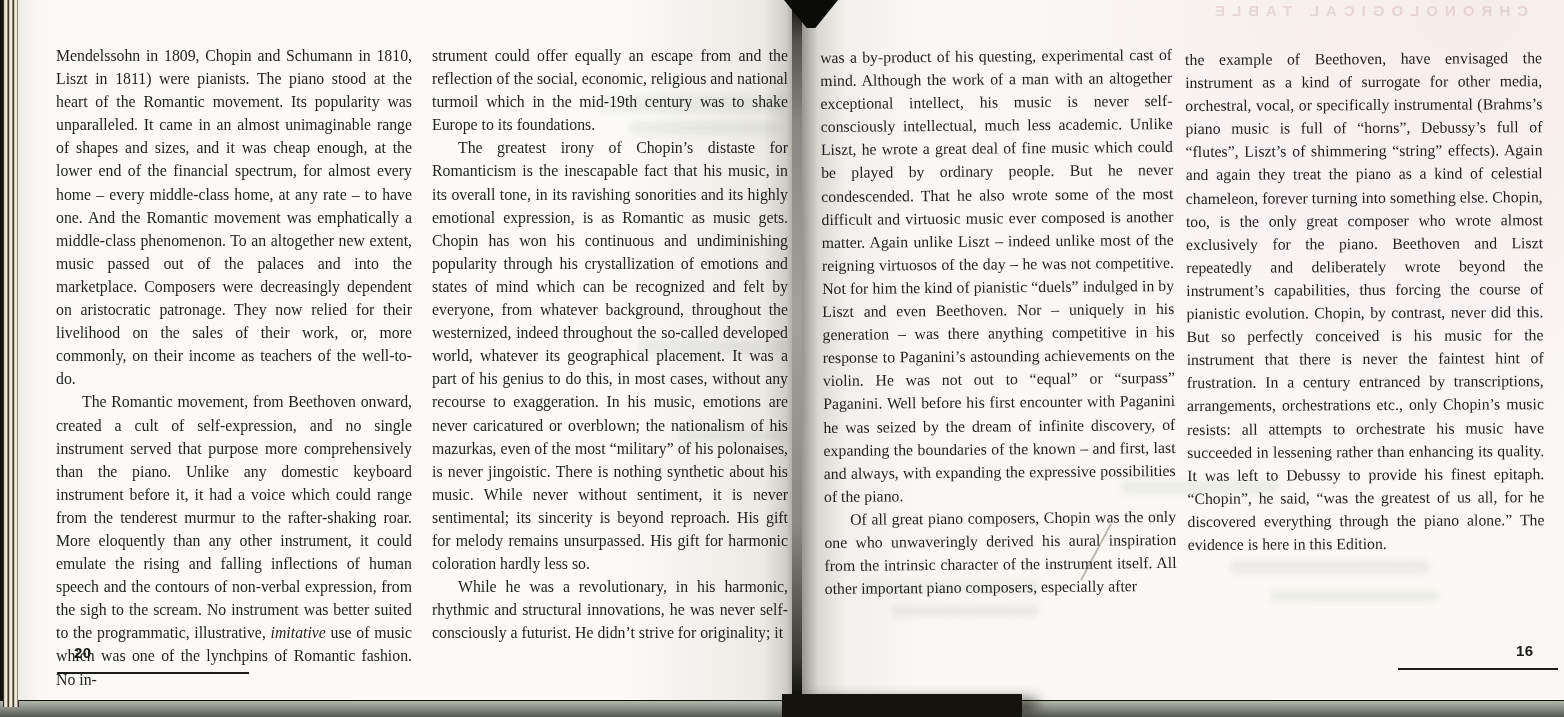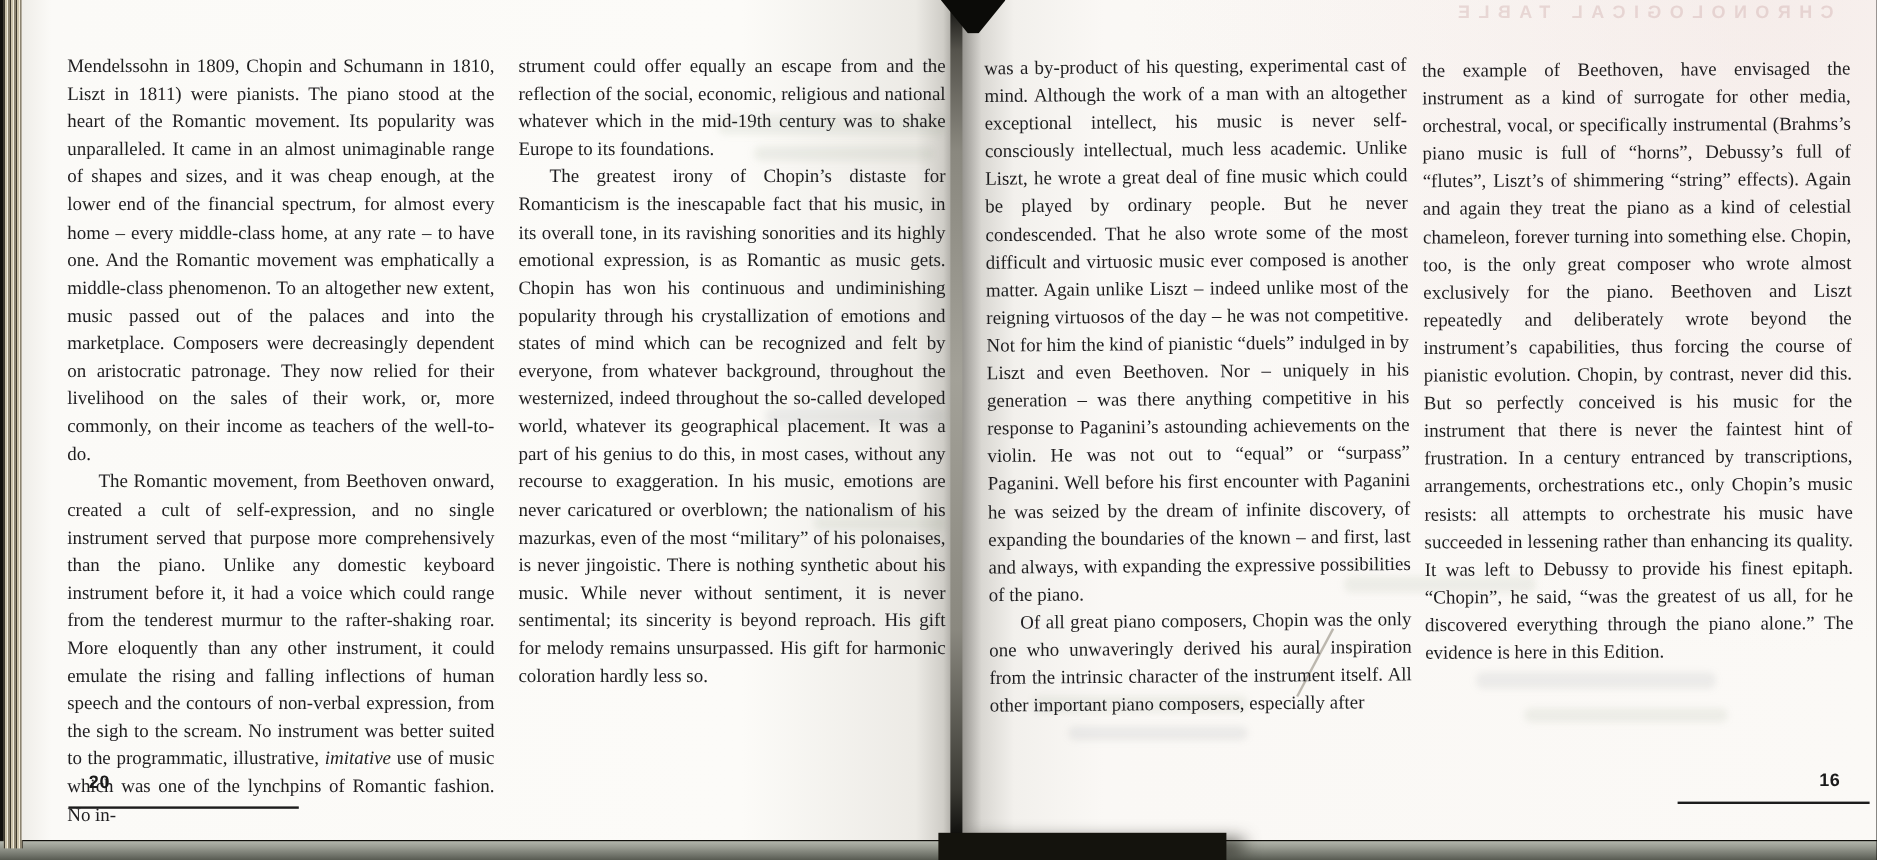--- a/index.html
+++ b/index.html
@@ -64,22 +64,23 @@
     <div class="smudge sm-green" style="left:610px;top:122px;width:150px;height:12px;"></div>
     <div class="smudge sm-gray" style="left:620px;top:340px;width:150px;height:14px;"></div>
     <div class="smudge sm-green" style="left:660px;top:430px;width:110px;height:12px;"></div>
 
     <div class="col c1">
       <p>Mendelssohn in 1809, Chopin and Schumann in 1810, Liszt in 1811) were pianists. The piano stood at the heart of the Romantic movement. Its popularity was unparalleled. It came in an almost unimaginable range of shapes and sizes, and it was cheap enough, at the lower end of the financial spectrum, for almost every home – every middle-class home, at any rate – to have one. And the Romantic movement was emphatically a middle-class phenomenon. To an altogether new extent, music passed out of the palaces and into the marketplace. Composers were decreasingly dependent on aristocratic patronage. They now relied for their livelihood on the sales of their work, or, more commonly, on their income as teachers of the well-to-do.</p>
       <p class="indent"><span>The Romantic movement, from Beethoven onward, created a cult of self-expression, and no single instrument served that purpose more comprehensively than the piano. Unlike any domestic keyboard instrument before it, it had a voice which could range from the tenderest murmur to the rafter-shaking roar. More eloquently than any other instrument, it could emulate the rising and falling inflections of human speech and the contours of non-verbal expression, from the sigh to the scream. No instrument was better suited to the programmatic, illustrative, </span><i>imitative</i><span> use of music which was one of the lynchpins of Romantic fashion. No in-</span></p>
     </div>
 
     <div class="col c2">
-      <p>strument could offer equally an escape from and the reflection of the social, economic, religious and national whatever which in the mid-19th century was to shake Europe to its foundations.</p>
+      <p>strument could offer equally an escape from and the reflection of the social, economic, religious and national turmoil which in the mid-19th century was to shake Europe to its foundations.</p>
       <p class="indent">The greatest irony of Chopin’s distaste for Romanticism is the inescapable fact that his music, in its overall tone, in its ravishing sonorities and its highly emotional expression, is as Romantic as music gets. Chopin has won his continuous and undiminishing popularity through his crystallization of emotions and states of mind which can be recognized and felt by everyone, from whatever background, throughout the westernized, indeed throughout the so-called developed world, whatever its geographical placement. It was a part of his genius to do this, in most cases, without any recourse to exaggeration. In his music, emotions are never caricatured or overblown; the nationalism of his mazurkas, even of the most “military” of his polonaises, is never jingoistic. There is nothing synthetic about his music. While never without sentiment, it is never sentimental; its sincerity is beyond reproach. His gift for melody remains unsurpassed. His gift for harmonic coloration hardly less so.</p>
+      <p class="indent">While he was a revolutionary, in his harmonic, rhythmic and structural innovations, he was never self-consciously a futurist. He didn’t strive for originality; it</p>
     </div>
 
     <span class="folio folio-left">20</span>
     <div class="folio-rule rule-left"></div>
   </div>
 
   <div class="page page-right">
     <div class="page-right-tint"></div>
 
     <div class="bleed-header">CHRONOLOGICAL TABLE</div>

